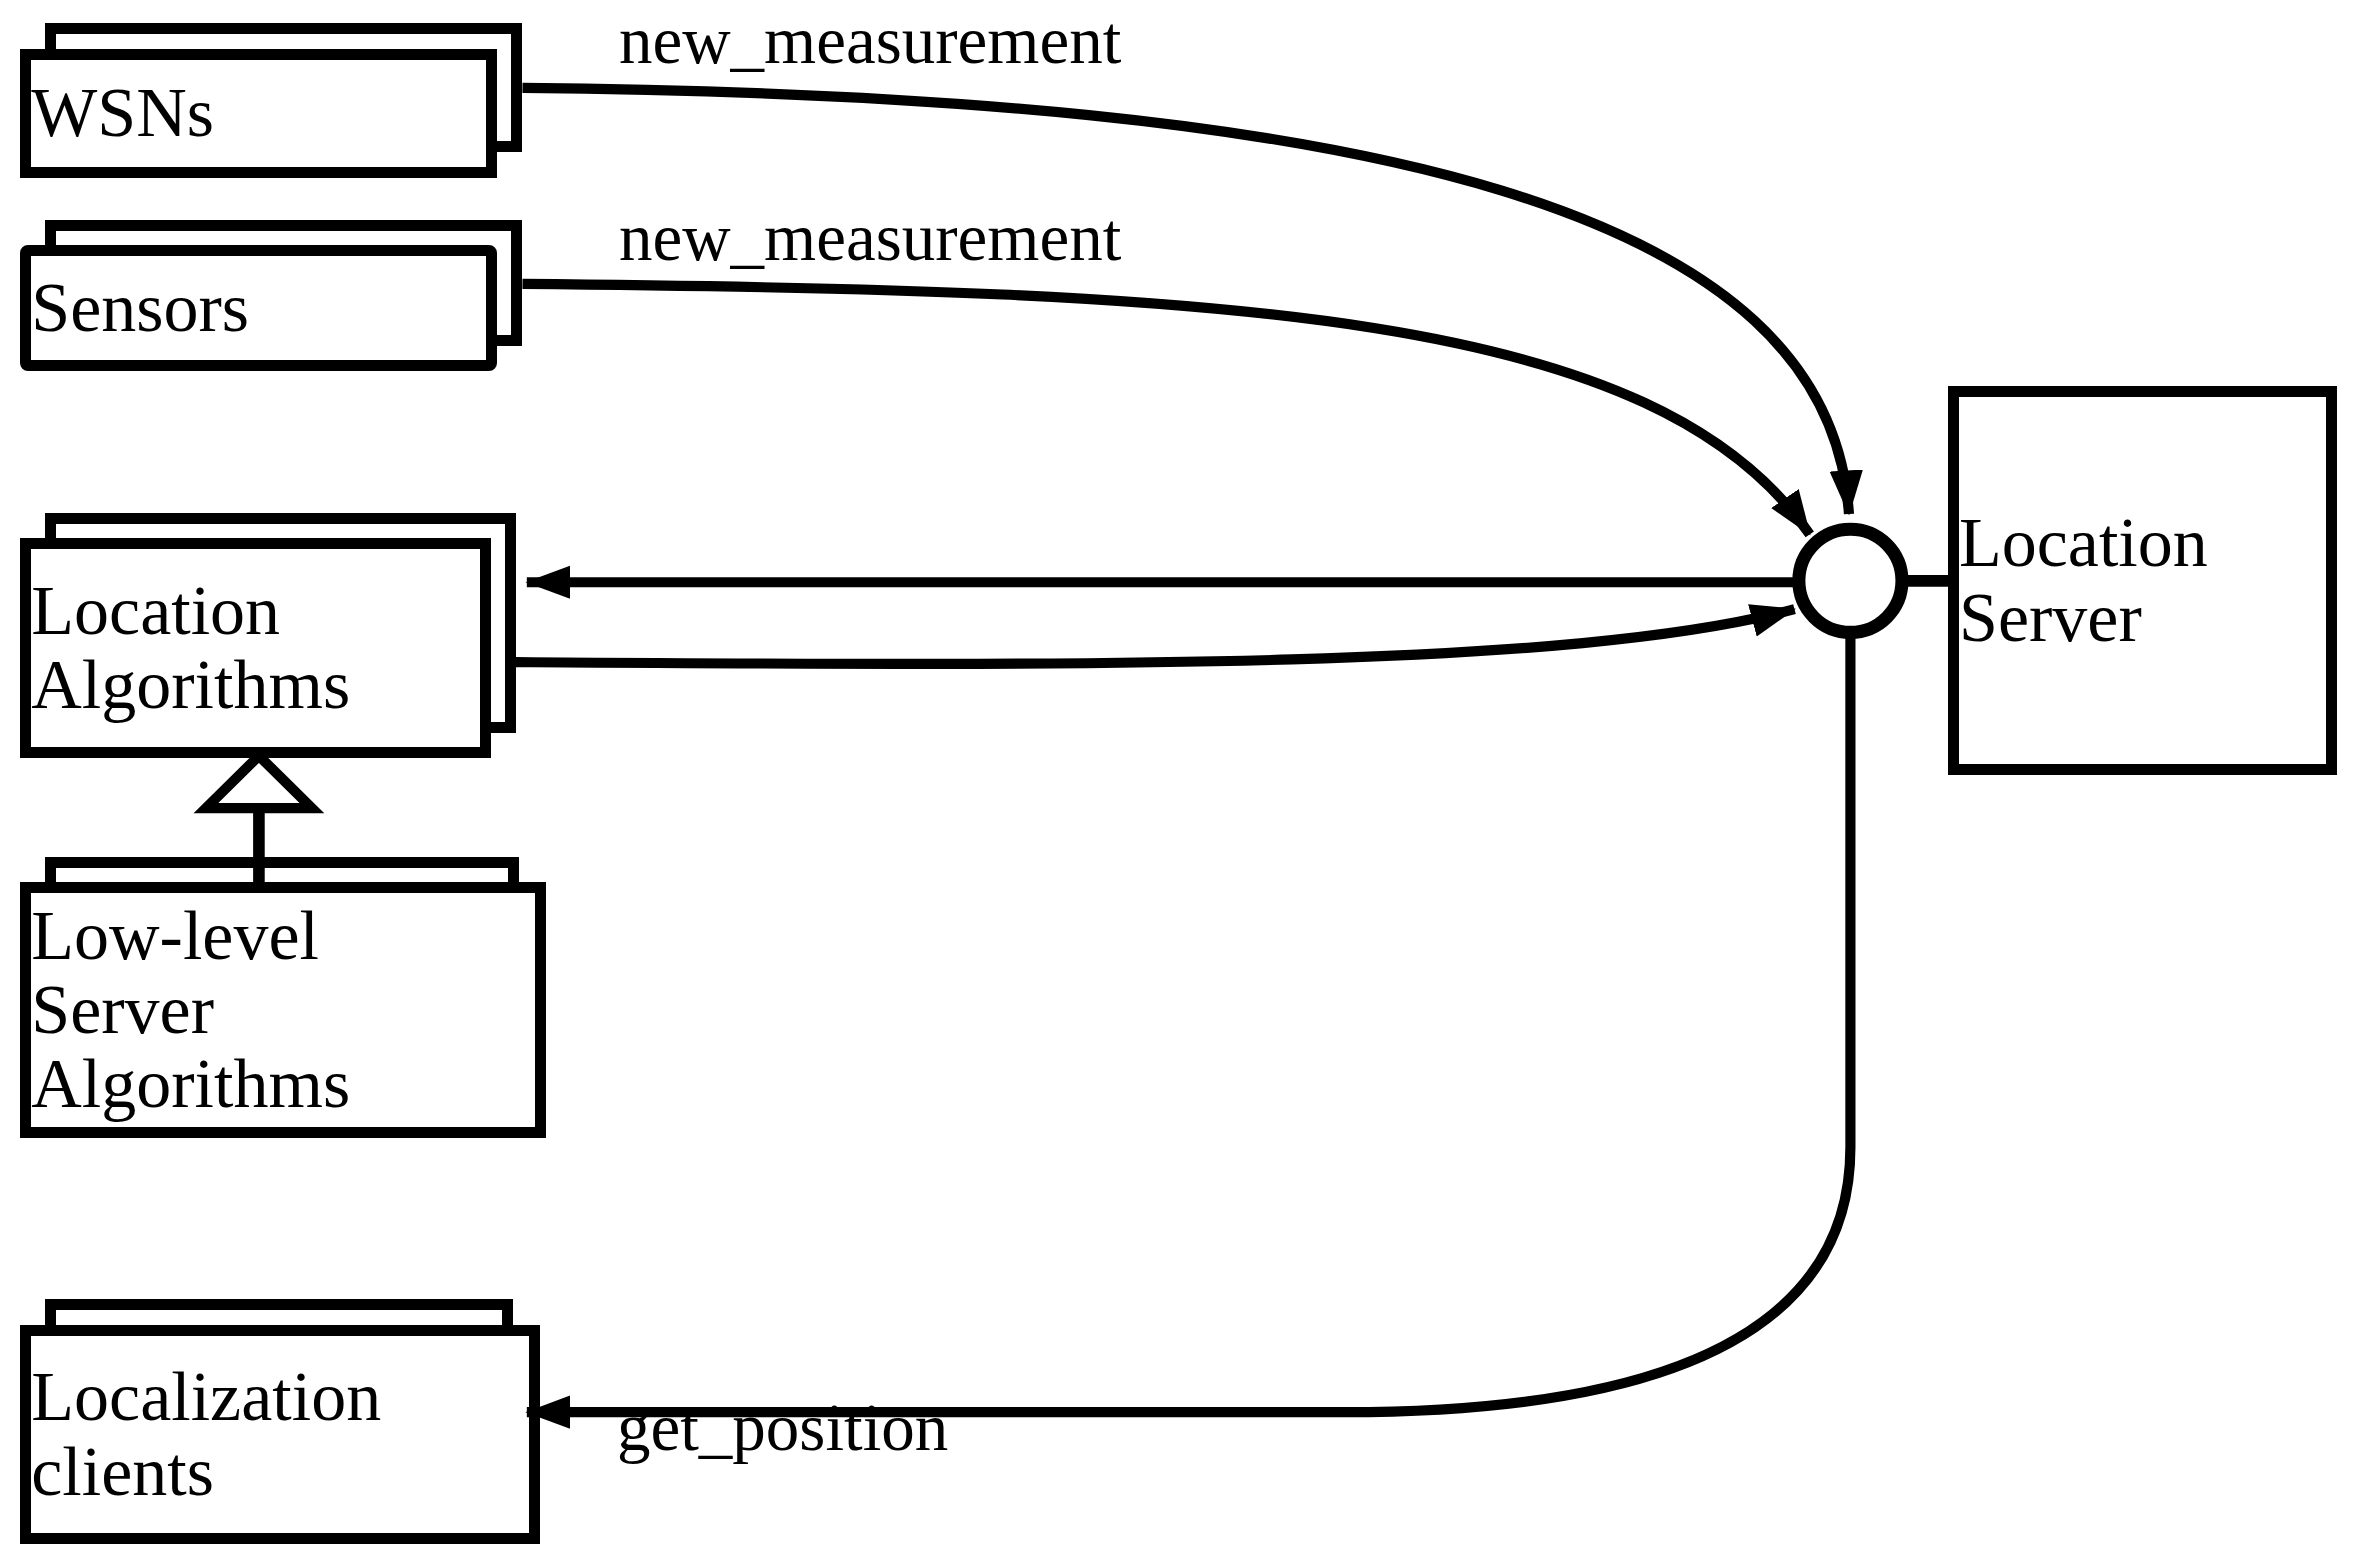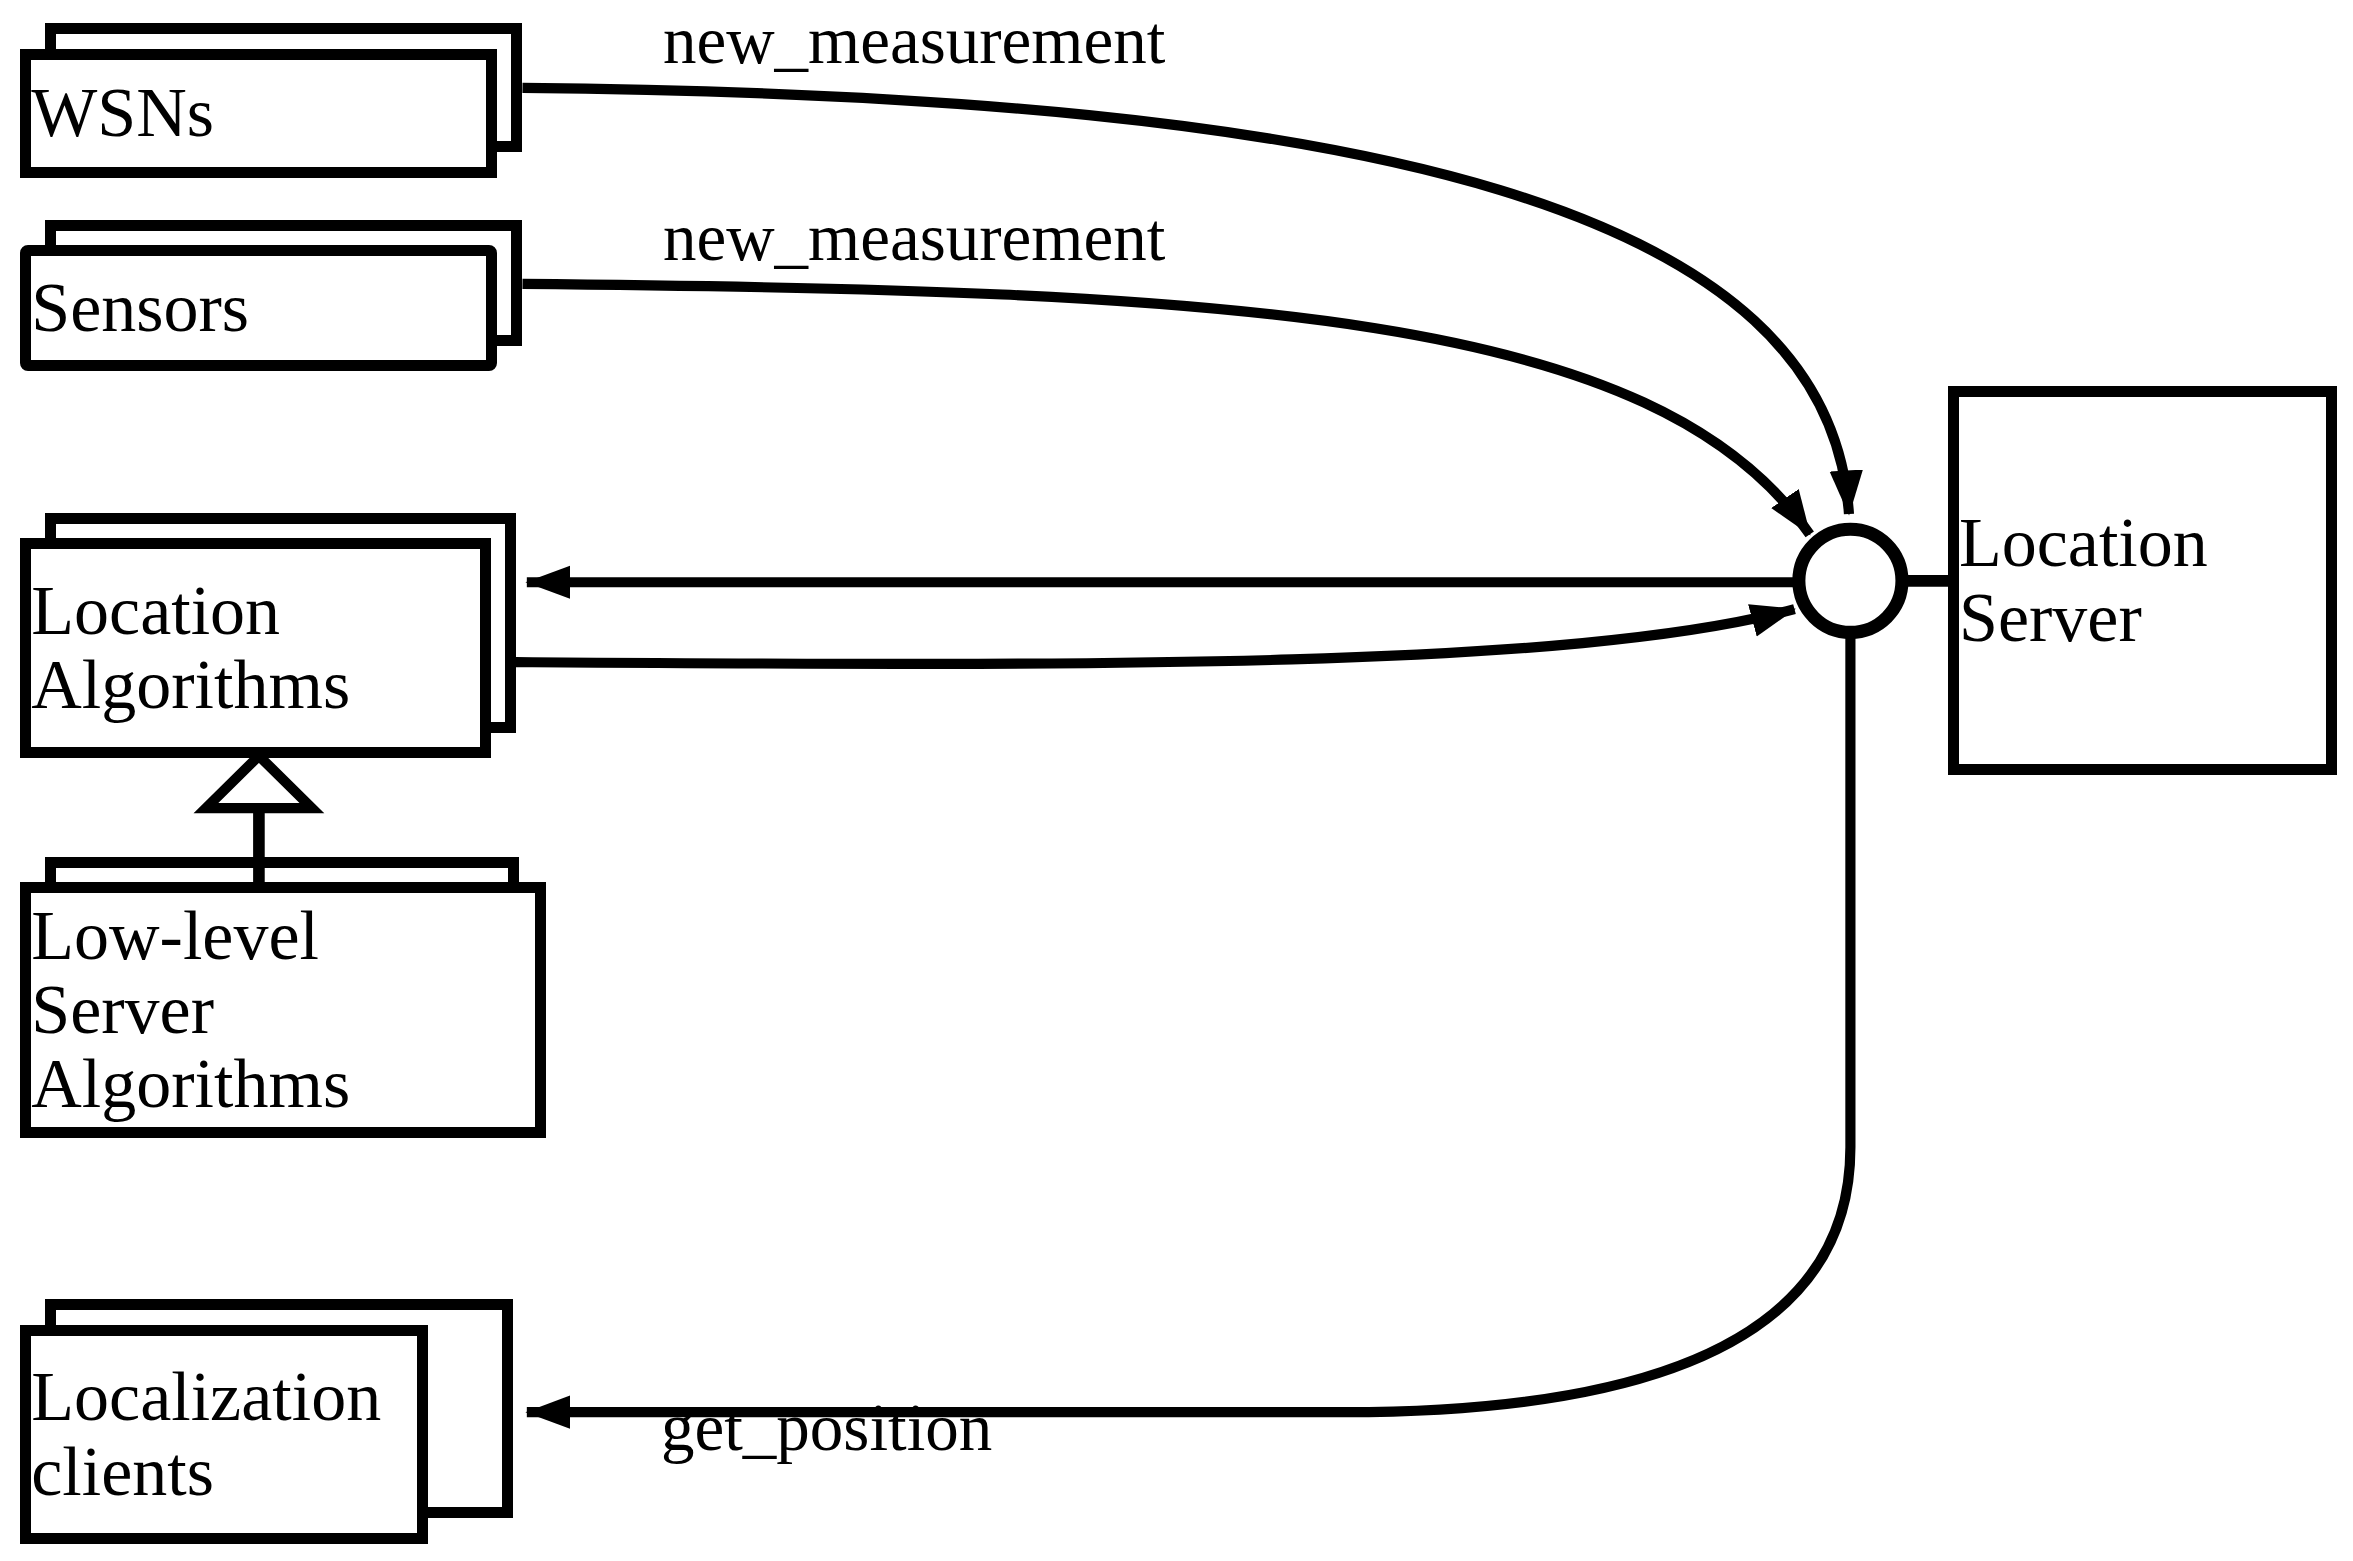--- a/index.html
+++ b/index.html
@@ -23,21 +23,20 @@
     display:flex;flex-direction:column;
     align-items:flex-start;justify-content:center;
     font-size:70px;line-height:1.06;
     text-align:center;
     white-space:nowrap;
   }
   .edge-label{
     position:absolute;
     font-size:67px;line-height:1.0;
     white-space:nowrap;
-    margin-left:44px;
   }
 </style>
 </head>
 <body>
 
 <div class="canvas">
 
   <div class="box" style="left:45px;top:23px;width:477px;height:129px;"></div>
   <div class="box" style="left:20.3px;top:49px;width:477px;height:129px;">
     <div class="box-label">
@@ -63,21 +62,21 @@
   <div class="box" style="left:45px;top:857px;width:474px;height:256px;"></div>
   <div class="box" style="left:20.3px;top:882px;width:526px;height:256px;">
     <div class="box-label">
       <span>Low-level</span>
       <span>Server</span>
       <span>Algorithms</span>
     </div>
   </div>
 
   <div class="box" style="left:45px;top:1299px;width:468px;height:219px;"></div>
-  <div class="box" style="left:20.3px;top:1325px;width:408px;height:219px;">
+  <div class="box" style="left:20.3px;top:1325px;width:520px;height:219px;">
     <div class="box-label">
       <span>Localization</span>
       <span>clients</span>
     </div>
   </div>
 
   <div class="box" style="left:1948px;top:386px;width:389px;height:389px;">
     <div class="box-label">
       <span>Location</span>
       <span>Server</span>

